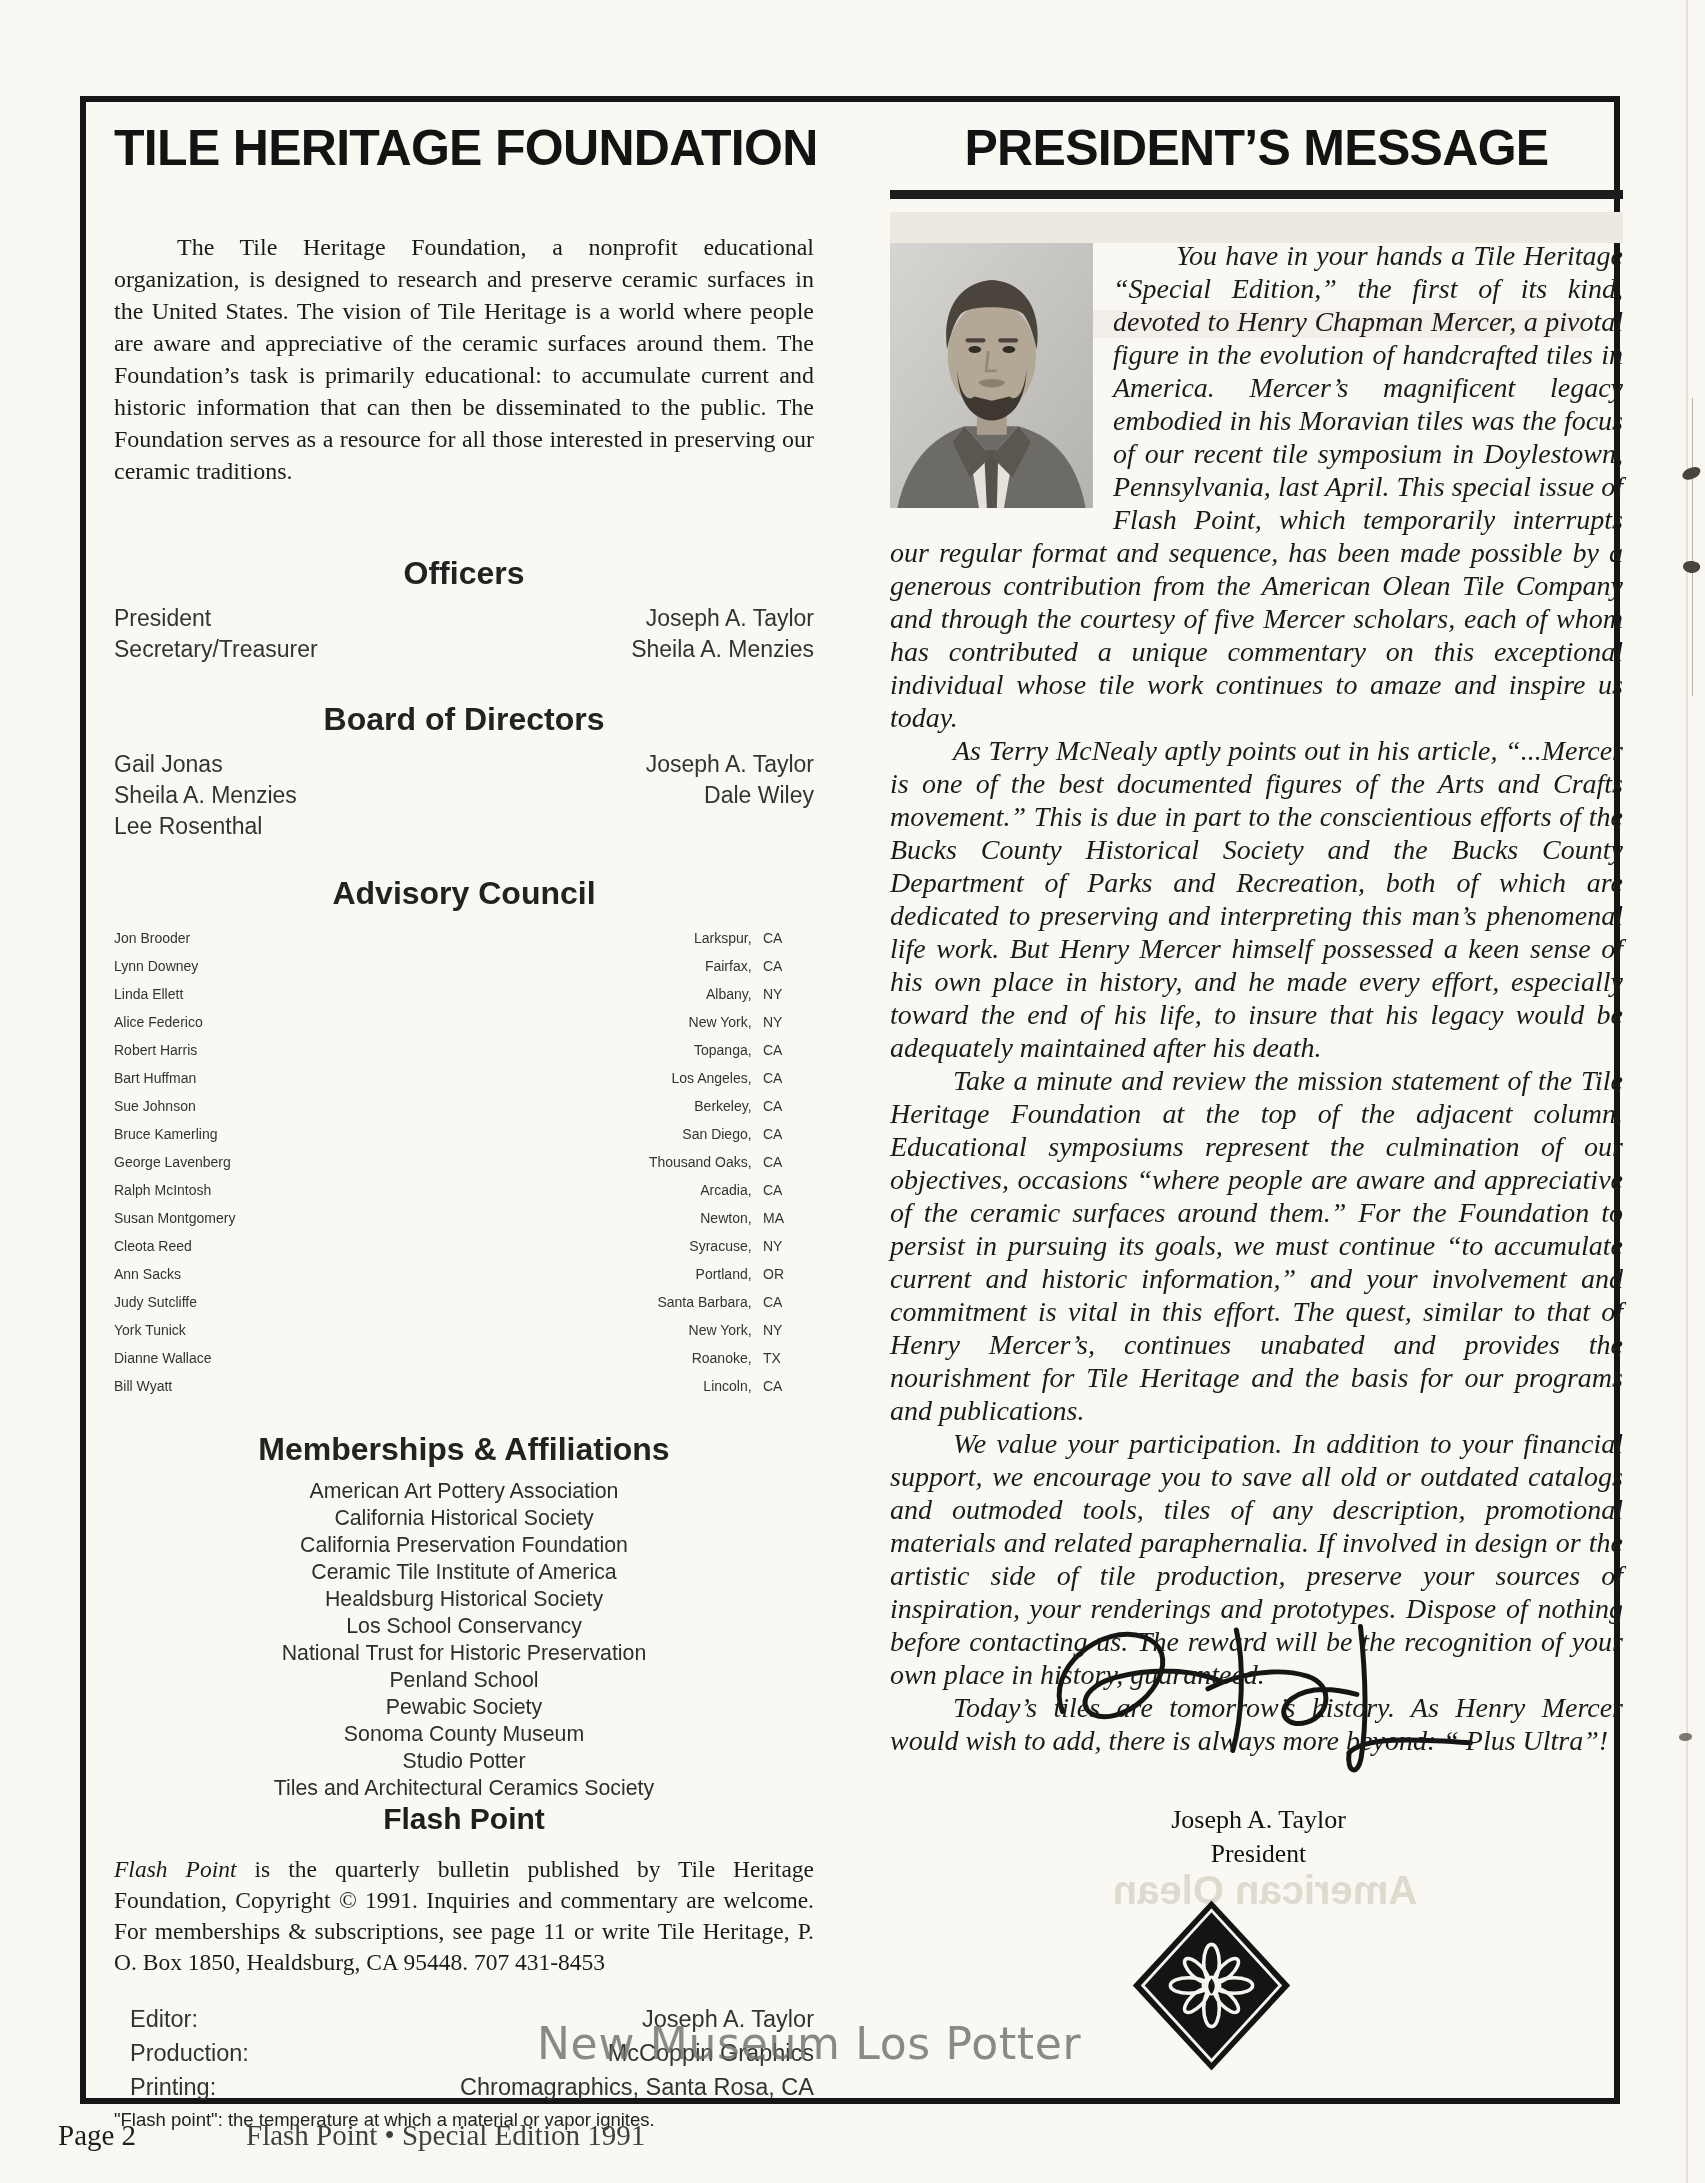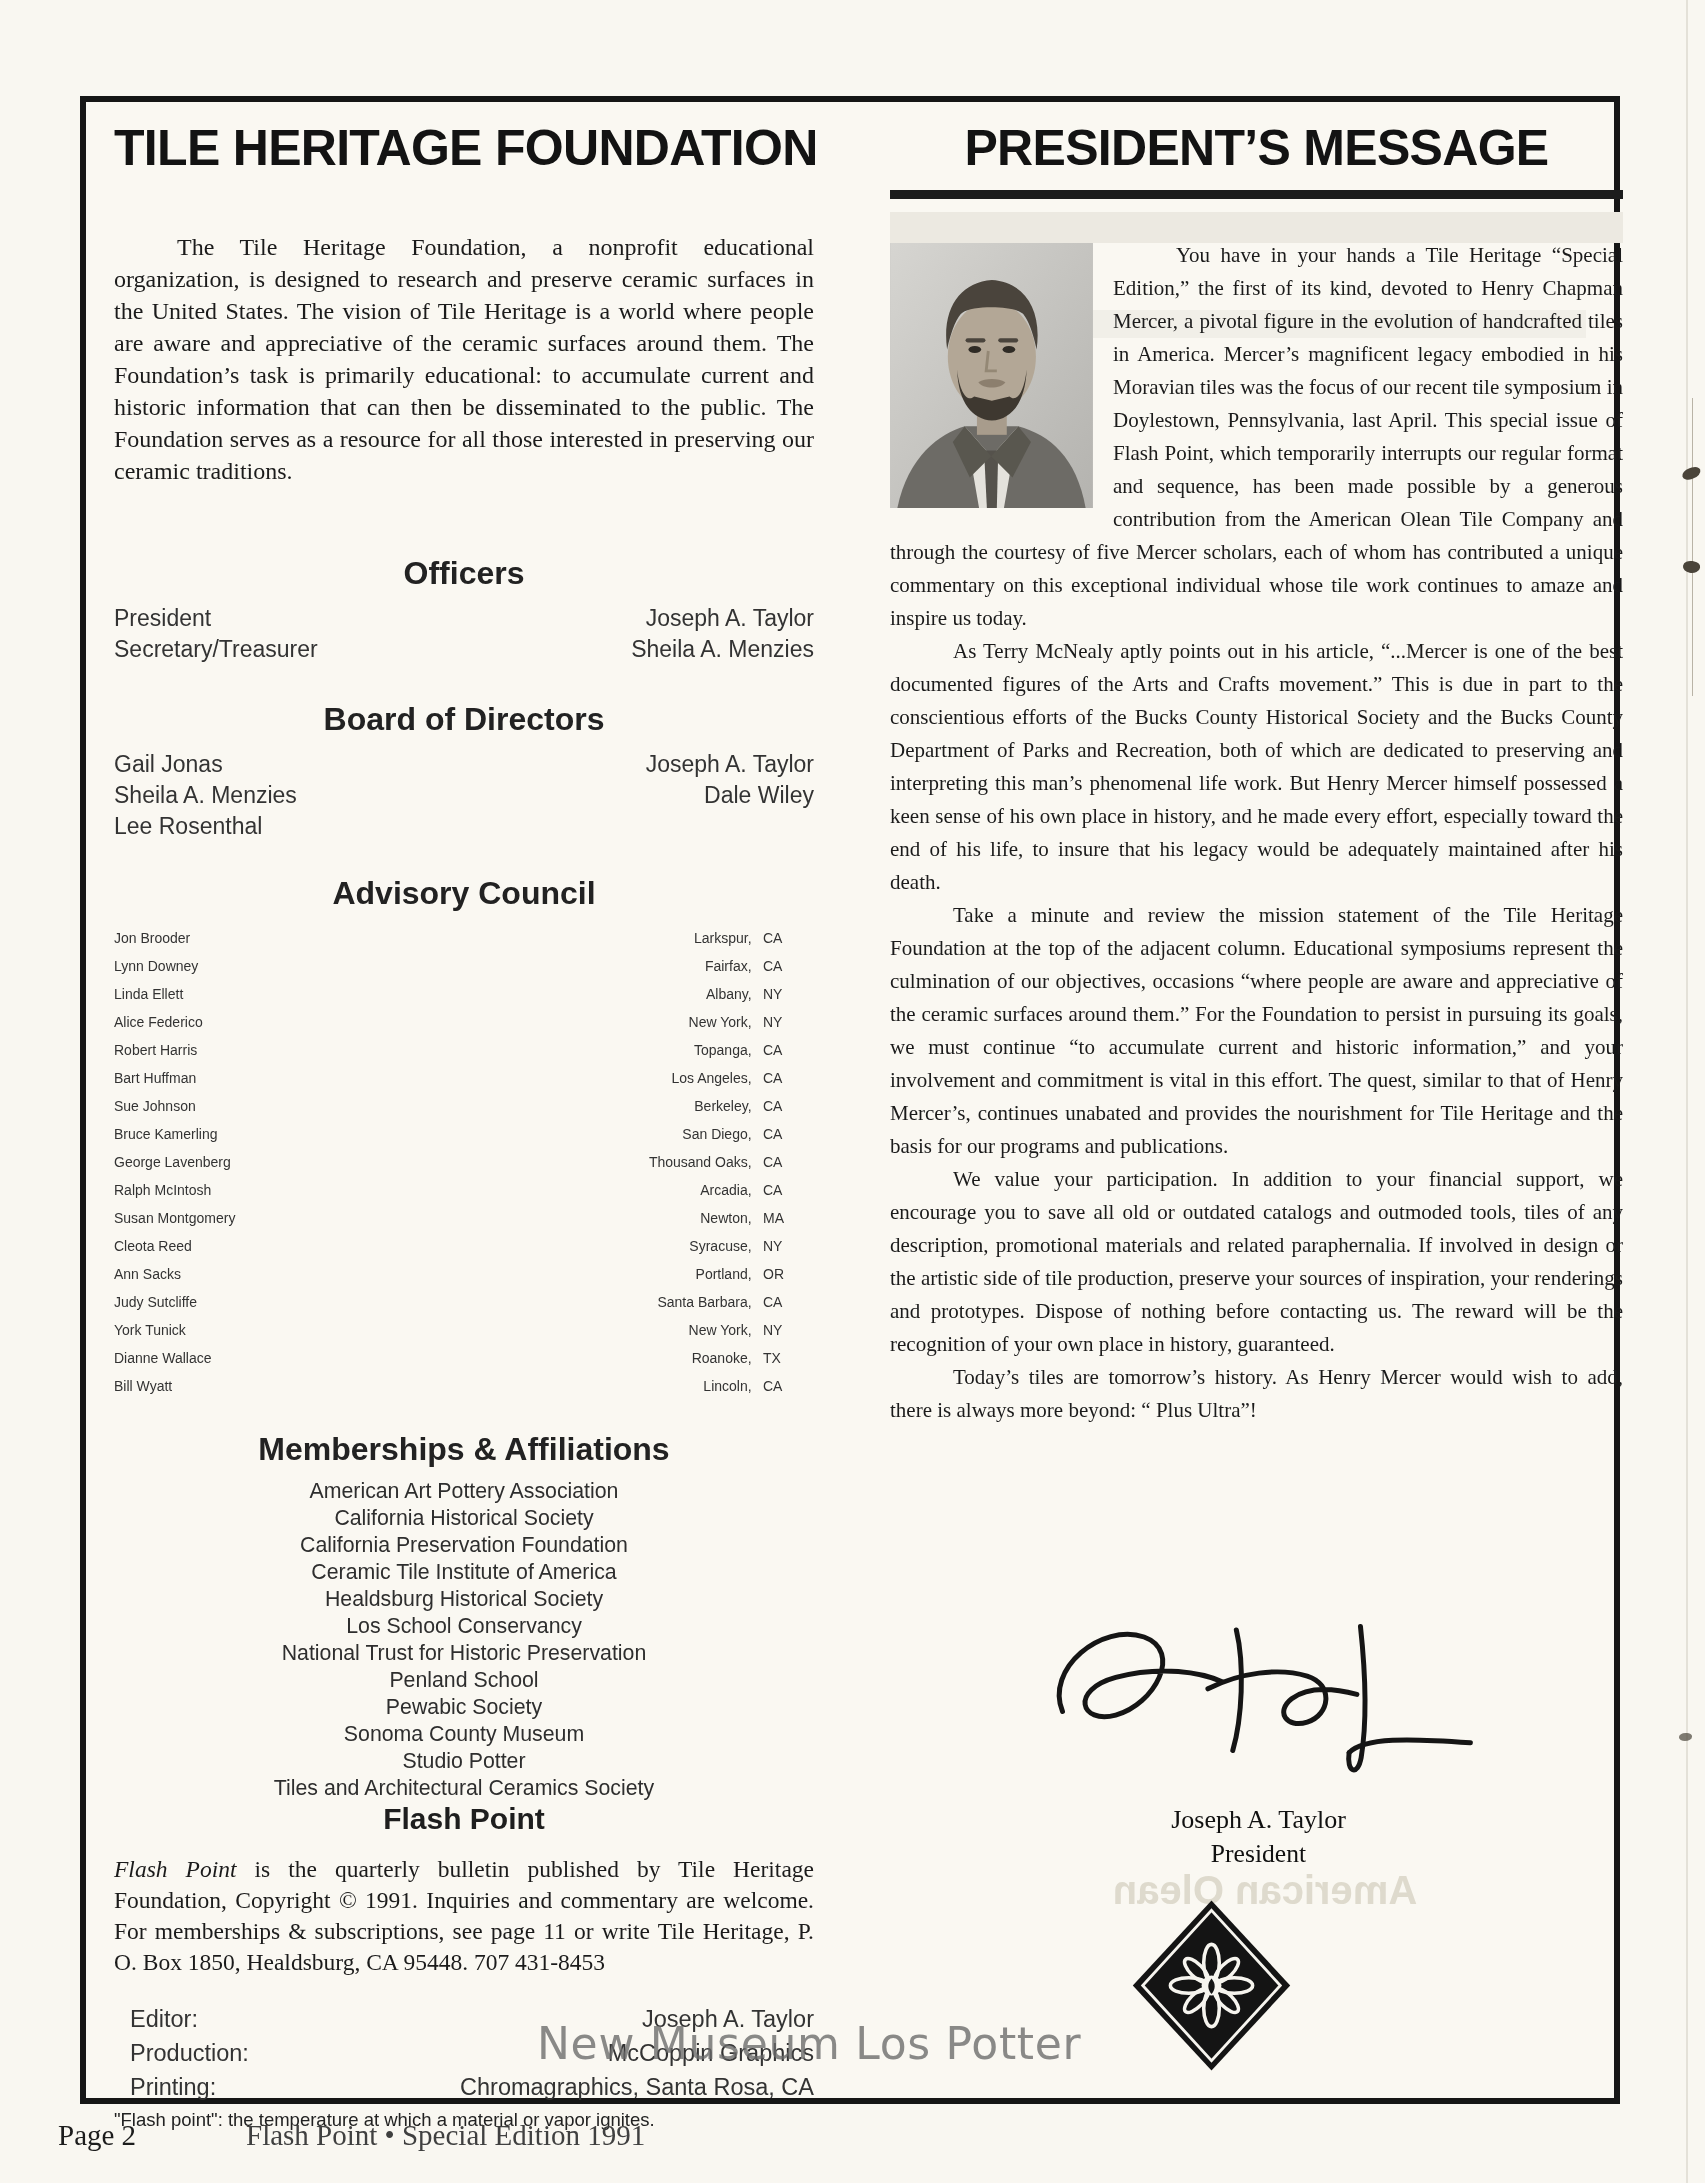--- a/index.html
+++ b/index.html
@@ -41,21 +41,21 @@
   .fp-title{font-family:"Liberation Sans", sans-serif;font-weight:700;font-size:30px;text-align:center;color:#1e1e1e;}
   .fp-body{margin-top:18.5px;font-size:23.5px;line-height:31px;text-align:justify;}
   .fp-body .it{font-style:italic;}
   .credits{margin-top:15.6px;font-family:"Liberation Sans", sans-serif;font-size:23.5px;color:#333;margin-left:16px;}
   .credits .lrow{line-height:34px;}
   .footnote{margin-top:5.7px;font-family:"Liberation Sans", sans-serif;font-size:18.5px;color:#222;}
   
   .ghost-band{position:absolute;background:#ece9e1;}
   .gb1{left:890px;top:212px;width:733px;height:31px;}
   .gb2{left:925px;top:310px;width:661px;height:28.4px;background:#f1efe8;}
-  .msg-body{margin-top:40px;font-size:21px;line-height:33px;text-align:justify;position:relative;z-index:1;}
+  .msg-body{margin-top:40px;font-size:28px;line-height:33px;text-align:justify;position:relative;z-index:1;font-style:italic;}
   .msg-body p{margin:0;text-indent:63px;}
   .photo{float:left;width:203px;height:265px;margin:4.3px 20px 10px 0;background:#c9c8c4;}
   .photo svg{display:block;}
   .sig-block{position:absolute;left:1002px;top:1598px;width:512px;}
   .sig-name{position:absolute;left:1031px;top:1805px;width:455px;text-align:center;font-size:26px;color:#111;}
   .sig-title{position:absolute;left:1031px;top:1839px;width:455px;text-align:center;font-size:25.6px;color:#111;}
   .ghost-mirror{position:absolute;left:1066px;top:1868px;width:398px;text-align:center;
                 font-family:"Liberation Sans", sans-serif;font-weight:700;font-size:40px;color:#dedacd;
                 transform:scaleX(-1);z-index:0;}
   .logo{position:absolute;left:1131px;top:1899px;width:161px;height:173px;}

